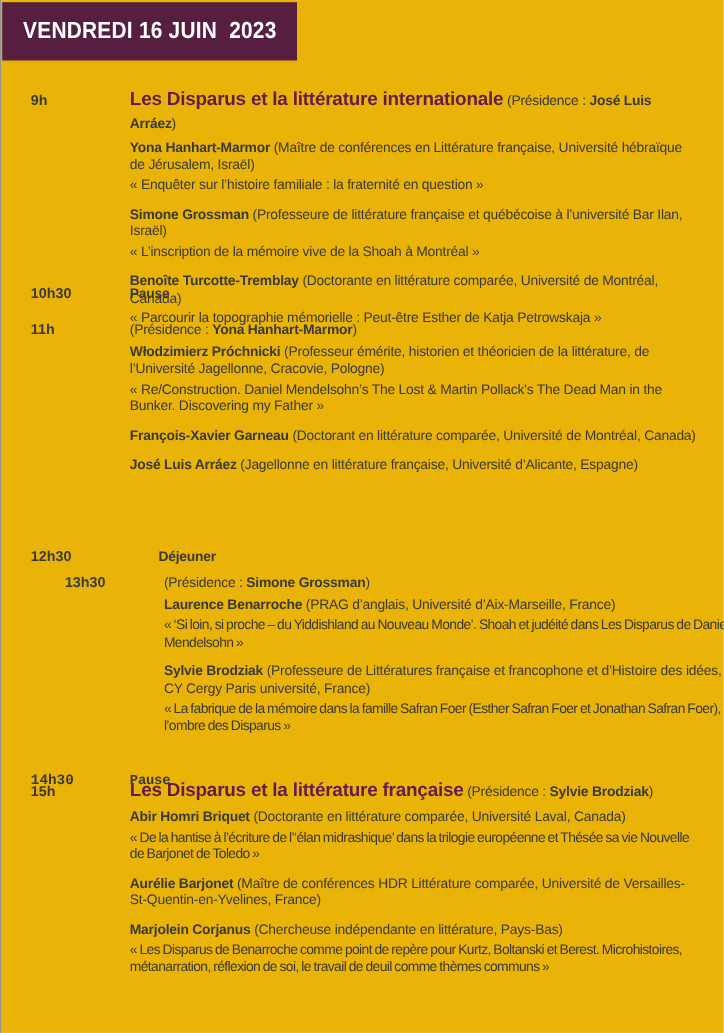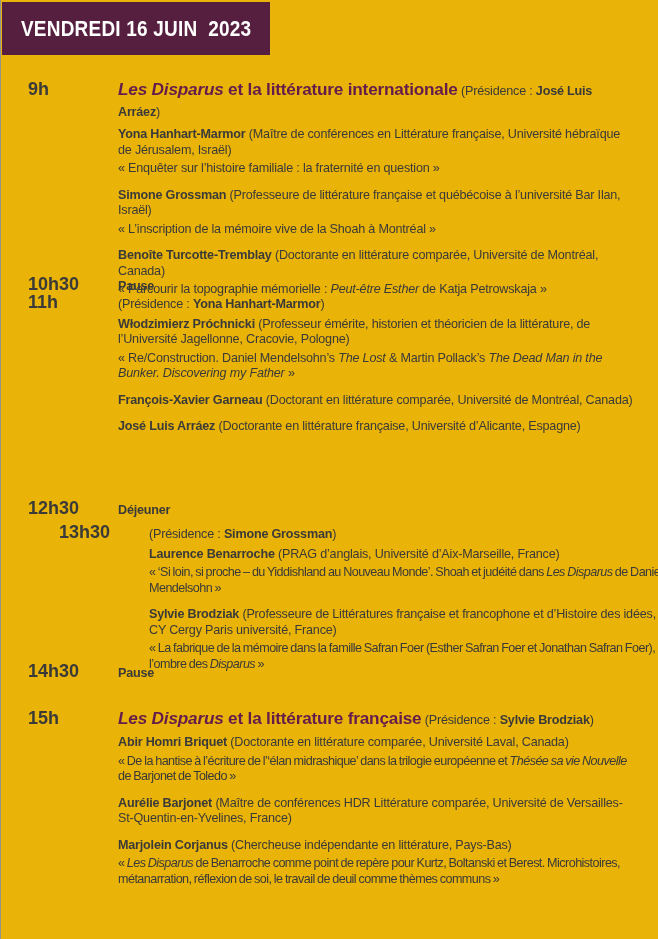--- a/index.html
+++ b/index.html
@@ -46,41 +46,41 @@
     width: 100%;
     display: flex;
     align-items: baseline;
     box-sizing: border-box;
   }
   .time {
     flex: 0 0 117px;
     padding-left: 27px;
     box-sizing: border-box;
     font-weight: 700;
-    font-size: 18px;
+    font-size: 13px;
     white-space: nowrap;
   }
   .content {
     flex: 1 1 auto;
     padding-right: 24px;
   }
   .block { margin: 0 0 11px 0; }
   .block:last-child { margin-bottom: 0; }
   .block.session, .block.chair { margin-bottom: 4px; }
   .para {
     margin: 0 0 3px 0;
     font-size: 12.6px;
     line-height: 15.5px;
     letter-spacing: -0.2px;
   }
   .para:last-child { margin-bottom: 0; }
   .para.title-line { line-height: 21px; }
   .para.tight { letter-spacing: -0.55px; word-spacing: -0.6px; }
   .b { font-weight: 700; }
-  .i { font-style: italic; }
+  .i { }
   .lg {
     font-size: 17.2px;
     font-weight: 700;
     color: #641c4b;
     letter-spacing: -0.2px;
   }
 </style>
 </head>
 <body>
 
@@ -103,21 +103,21 @@
             <p class="para"><span class="b">Simone Grossman</span><span> (Professeure de littérature française et québécoise à l’université Bar Ilan, Israël)</span></p>
             <p class="para"><span>« L’inscription de la mémoire vive de la Shoah à Montréal »</span></p>
           </div>
           <div class="block speaker">
             <p class="para"><span class="b">Benoîte Turcotte-Tremblay</span><span> (Doctorante en littérature comparée, Université de Montréal, Canada)</span></p>
             <p class="para"><span>« Parcourir la topographie mémorielle : </span><span class="i">Peut-être Esther</span><span> de Katja Petrowskaja »</span></p>
           </div>
         </div>
   </section>
 
-  <section class="row" style="top: 259px; margin-top: 15px;">
+  <section class="row" style="top: 259px;">
     <div class="time">10h30</div>
     <div class="content">
           <div class="block milestone">
             <p class="para"><span class="b">Pause</span></p>
           </div>
         </div>
   </section>
 
   <section class="row" style="top: 292px;">
     <div class="time">11h</div>
@@ -126,26 +126,26 @@
             <p class="para"><span>(Présidence : </span><span class="b">Yona Hanhart-Marmor</span><span>)</span></p>
           </div>
           <div class="block speaker">
             <p class="para"><span class="b">Włodzimierz Próchnicki</span><span> (Professeur émérite, historien et théoricien de la littérature, de l’Université Jagellonne, Cracovie, Pologne)</span></p>
             <p class="para"><span>« Re/Construction. Daniel Mendelsohn’s </span><span class="i">The Lost</span><span> &amp; Martin Pollack’s </span><span class="i">The Dead Man in the Bunker. Discovering my Father</span><span> »</span></p>
           </div>
           <div class="block speaker">
             <p class="para"><span class="b">François-Xavier Garneau</span><span> (Doctorant en littérature comparée, Université de Montréal, Canada)</span></p>
           </div>
           <div class="block speaker">
-            <p class="para"><span class="b">José Luis Arráez</span><span> (Doctorante en littérature française, Université d’Alicante, Espagne)</span></p>
-          </div>
-        </div>
-  </section>
-
-  <section class="row" style="top: 498px;">
+            <p class="para"><span class="b">José Luis Arráez</span><span> (Jagellonne en littérature française, Université d’Alicante, Espagne)</span></p>
+          </div>
+        </div>
+  </section>
+
+  <section class="row" style="top: 498px; gap: 26px;">
     <div class="time">12h30</div>
     <div class="content">
           <div class="block milestone">
             <p class="para"><span class="b">Déjeuner</span></p>
           </div>
         </div>
   </section>
 
   <section class="row" style="top: 522px; margin-left: 31px;">
     <div class="time">13h30</div>
@@ -157,21 +157,21 @@
             <p class="para"><span class="b">Laurence Benarroche</span><span> (PRAG d’anglais, Université d’Aix-Marseille, France)</span></p>
             <p class="para tight"><span>« ‘Si loin, si proche – du Yiddishland au Nouveau Monde’. Shoah et judéité dans </span><span class="i">Les Disparus</span><span> de Daniel Mendelsohn »</span></p>
           </div>
           <div class="block speaker">
             <p class="para"><span class="b">Sylvie Brodziak</span><span> (Professeure de Littératures française et francophone et d’Histoire des idées, CY Cergy Paris université, France)</span></p>
             <p class="para tight"><span>« La fabrique de la mémoire dans la famille Safran Foer (Esther Safran Foer et Jonathan Safran Foer), à l’ombre des </span><span class="i">Disparus</span><span> »</span></p>
           </div>
         </div>
   </section>
 
-  <section class="row" style="top: 661px;">
+  <section class="row" style="top: 702px; font-family: Liberation Mono, monospace;">
     <div class="time">14h30</div>
     <div class="content">
           <div class="block milestone">
             <p class="para"><span class="b">Pause</span></p>
           </div>
         </div>
   </section>
 
   <section class="row" style="top: 708px;">
     <div class="time">15h</div>

